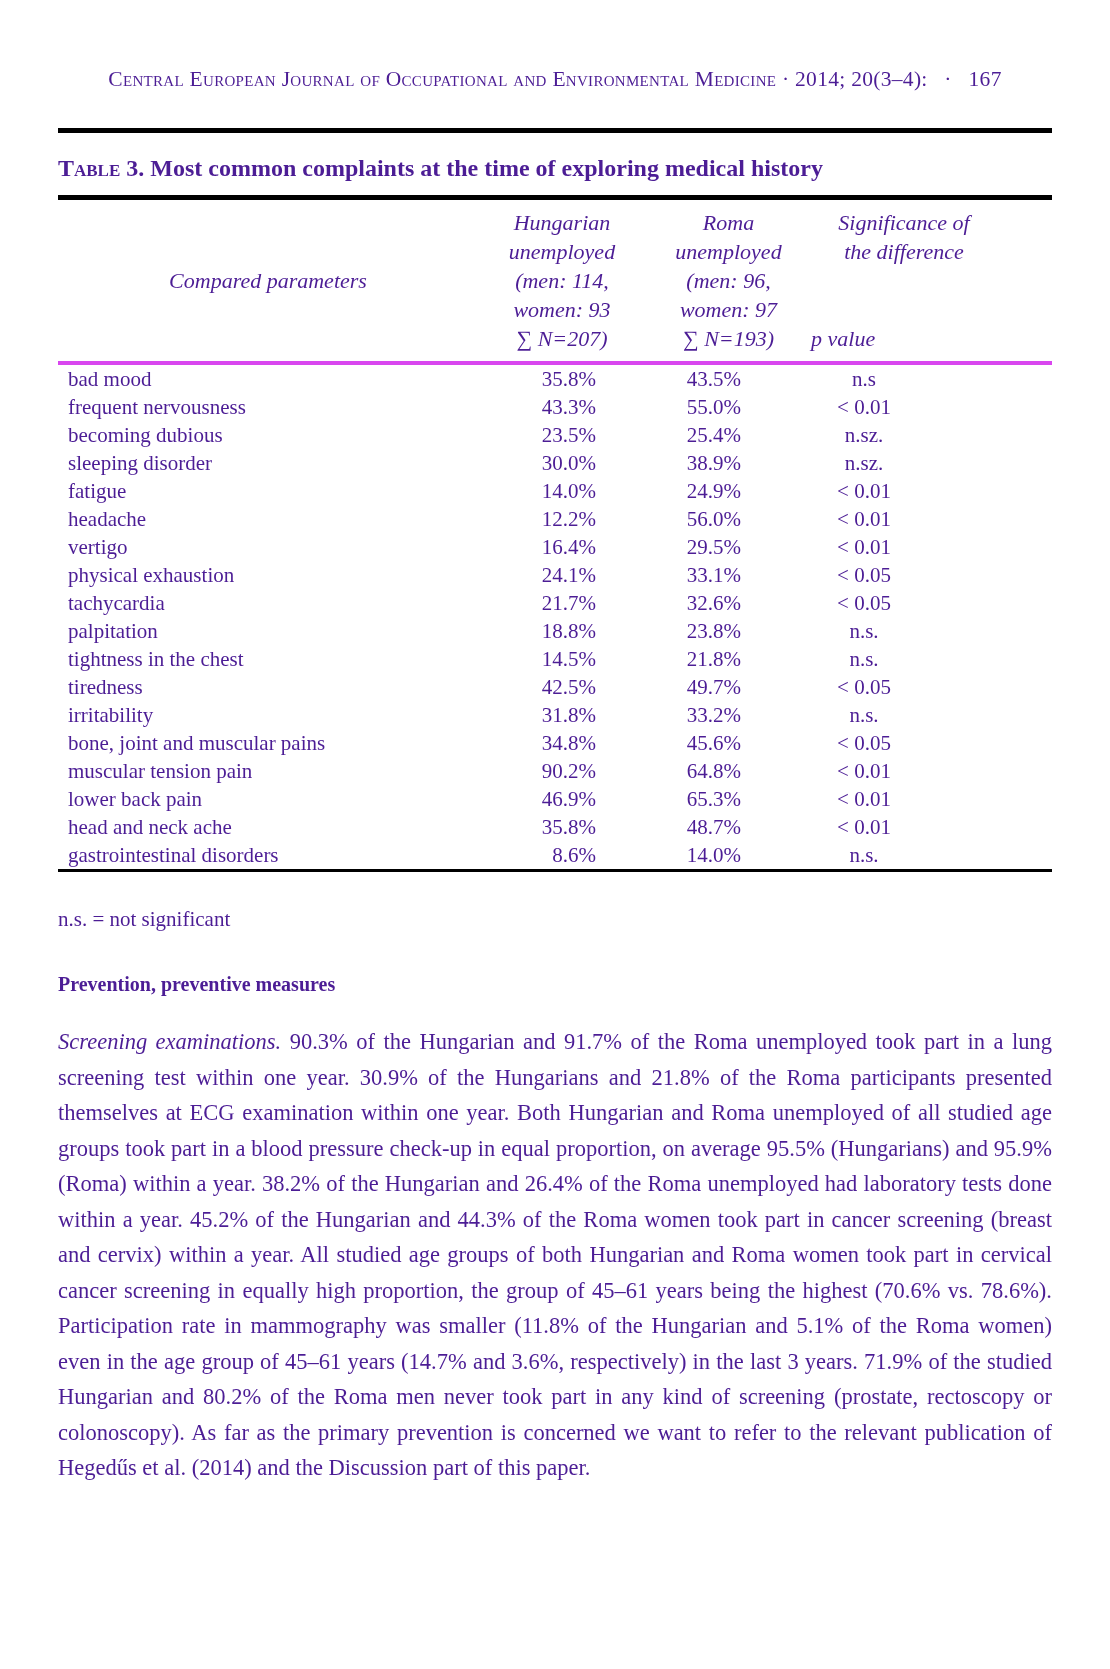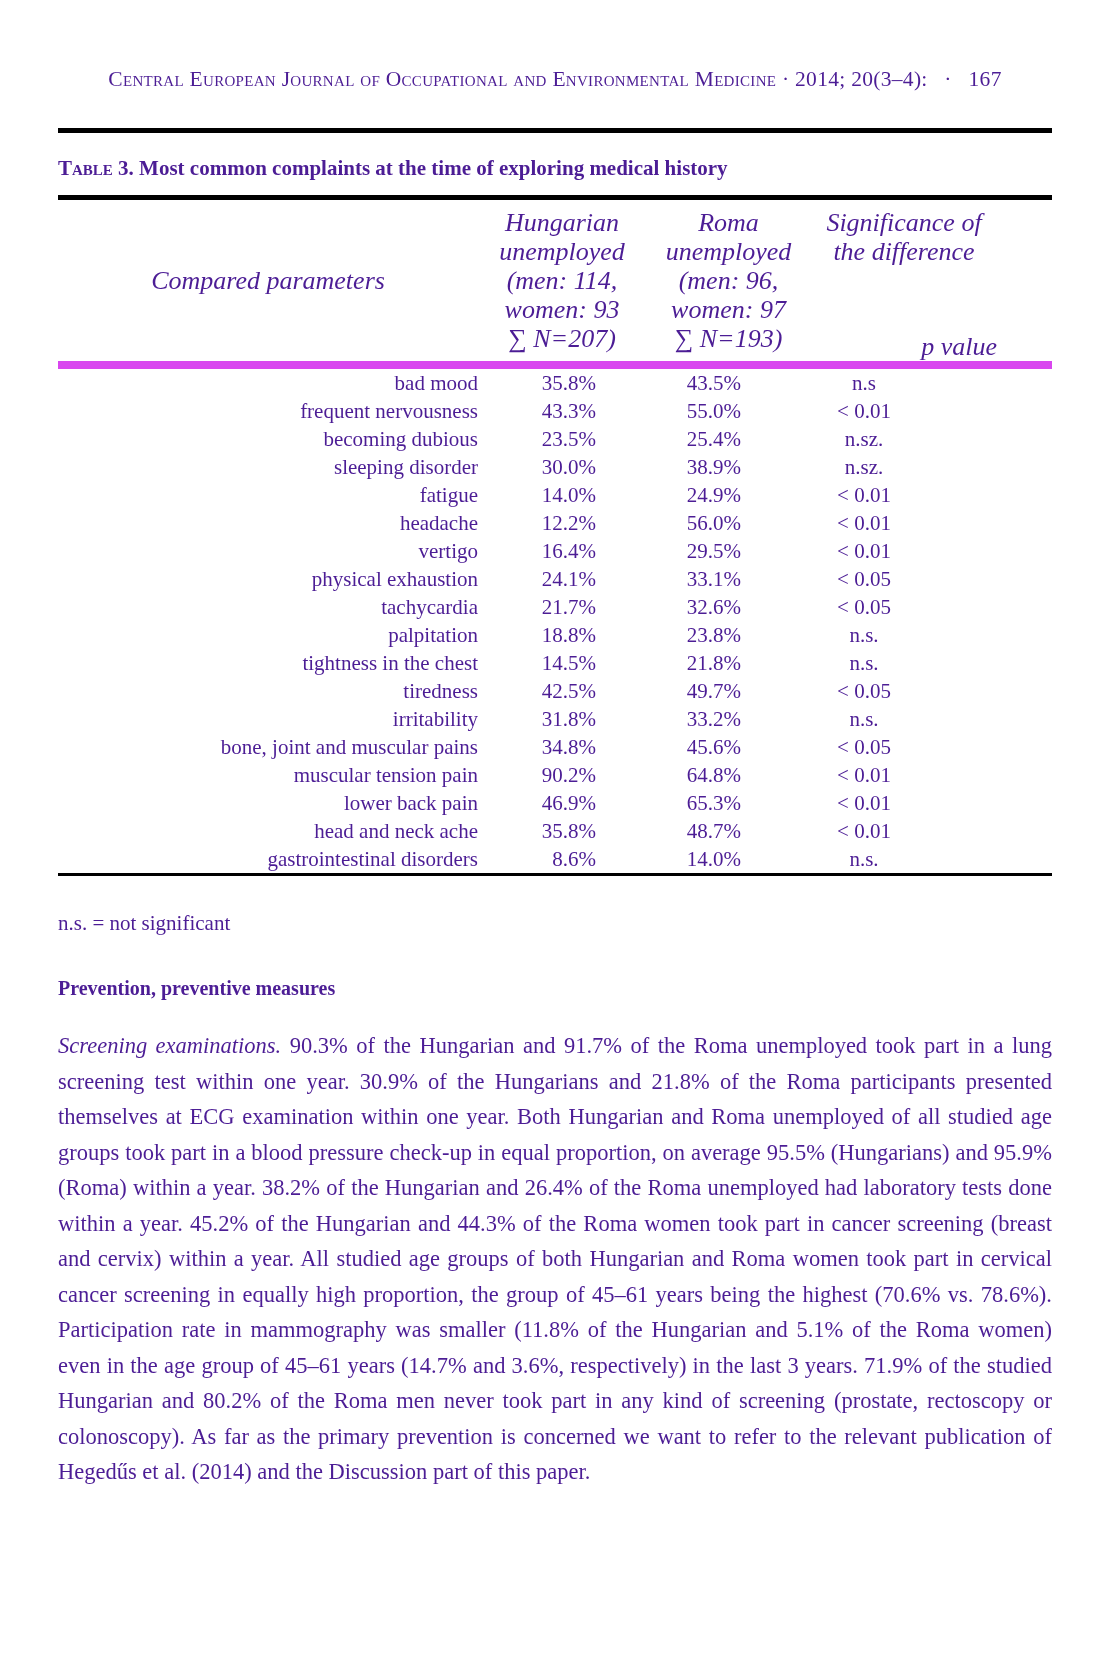--- a/index.html
+++ b/index.html
@@ -20,63 +20,63 @@
     font-variant: small-caps;
     font-size: 21.5px;
     line-height: 27px;
     letter-spacing: 0.3px;
     white-space: pre-wrap;
   }
   .header-rule { margin-top: 35px; height: 5px; background: #000; }
 
   .table-title {
     margin-top: 20px;
-    font-size: 21px;
+    font-size: 24px;
     font-weight: bold;
     line-height: 30px;
   }
   .table-title .sc { font-variant: small-caps; }
 
   table.paper-table {
     width: 994px;
     margin-top: 12px;
     border-collapse: collapse;
     table-layout: fixed;
     border-top: 5px solid #000;
     border-bottom: 3px solid #000;
   }
   col.c1 { width: 420px; }
   col.c2 { width: 168px; }
   col.c3 { width: 165px; }
   col.c4 { width: 241px; }
 
   thead th {
-    border-bottom: 8px solid #d946ef;
+    border-bottom: 4px solid #d946ef;
     font-style: italic;
     font-weight: normal;
-    font-size: 26px;
+    font-size: 22px;
     line-height: 29px;
     padding: 8px 0;
     height: 135px;
     vertical-align: top;
   }
   th.h1 { vertical-align: middle; text-align: center; }
   th.h2, th.h3 { text-align: center; }
   th.h4 { text-align: center; padding-right: 55px; position: relative; }
-  th.h4 .pvalue { position: absolute; bottom: 0; left: 0; right: 55px; text-align: right; }
+  th.h4 .pvalue { position: absolute; bottom: 8px; left: 0; right: 55px; text-align: left; }
 
   tbody td {
     font-size: 21px;
     line-height: 28px;
     height: 28px;
     padding: 0;
     white-space: nowrap;
     overflow: hidden;
   }
-  td.c1 { text-align: right;  padding-left: 10px; }
+  td.c1 { text-align: left;  padding-left: 10px; }
   td.c2 { text-align: right; padding-right: 50px; }
   td.c3 { text-align: right; padding-right: 70px; }
   td.c4 { text-align: center; padding-right: 135px; }
 
   .footnote { margin-top: 34px; font-size: 21px; line-height: 26px; }
 
   .section-heading {
     margin-top: 36px;
     font-size: 20px;
     font-weight: bold;

